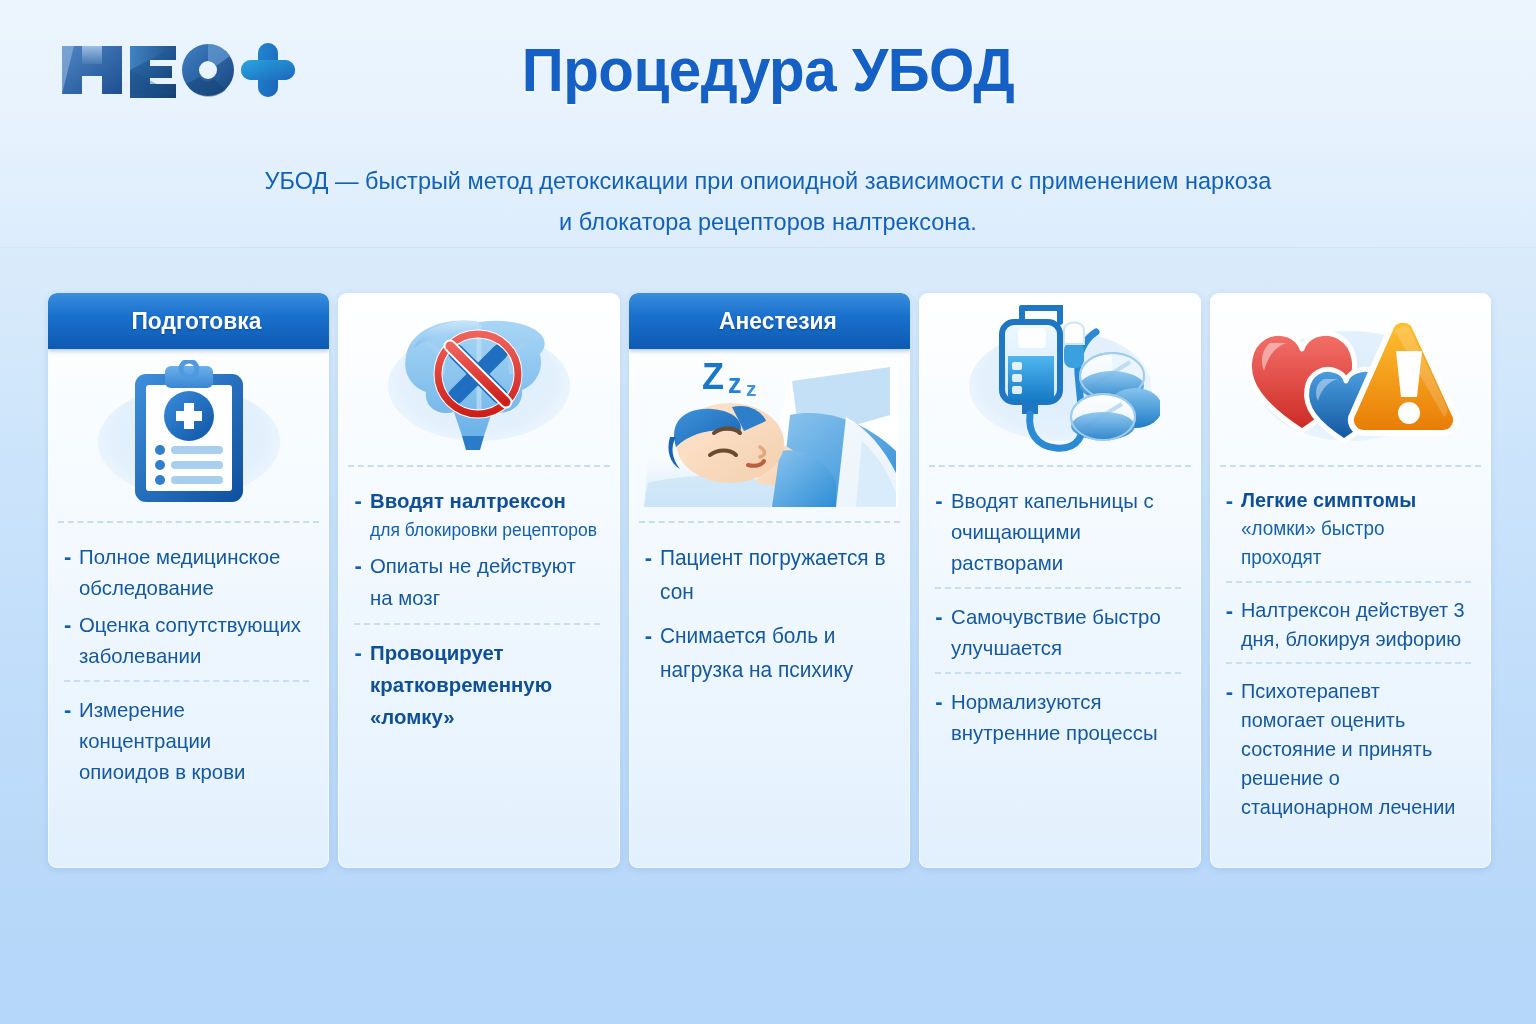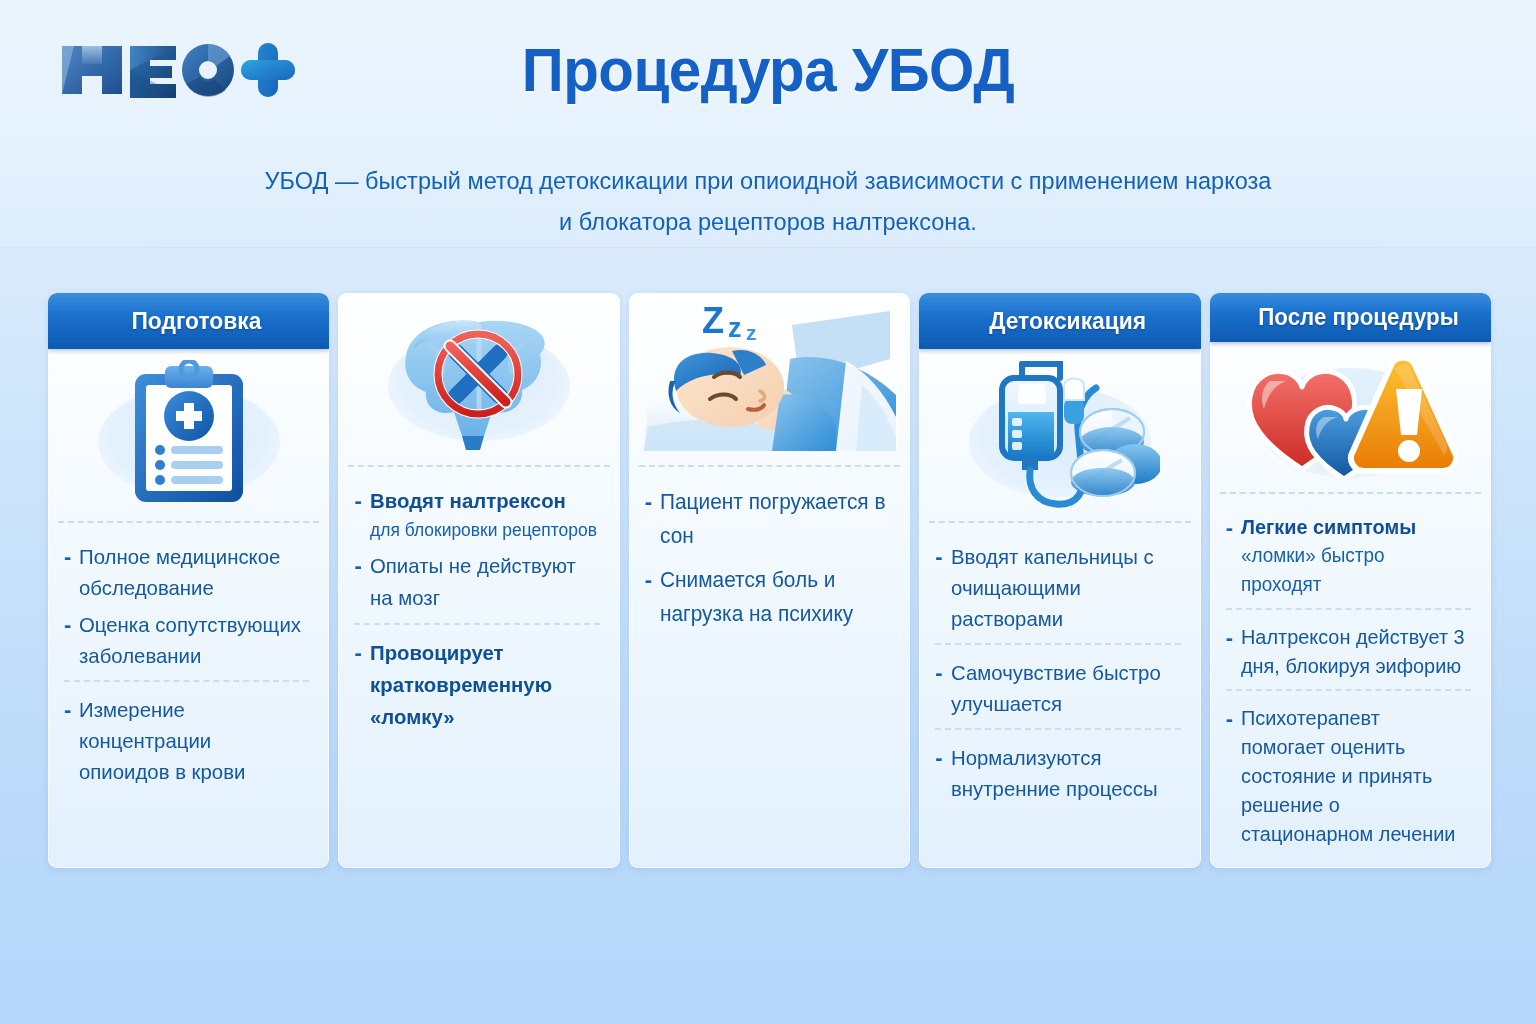--- a/index.html
+++ b/index.html
@@ -302,20 +302,23 @@
       <div class="bullet">
         <span class="dash">-</span>
         <span class="btxt">
           <b>Провоцирует кратковременную «ломку»</b>
         </span>
       </div>
     </div>
   </div>
 
   <div class="card c3">
+    <div class="card-header">
+      <span>Анестезия</span>
+    </div>
     <div class="icon-area">
       <svg width="260" height="160" viewBox="0 0 260 160">
         <defs>
           <linearGradient id="blanketG" x1="0" y1="0" x2="1" y2="1">
             <stop offset="0" stop-color="#8cc4ee"></stop>
               <stop offset="1" stop-color="#2e8ed6"></stop>
           </linearGradient>
           <linearGradient id="pillowG" x1="0" y1="0" x2="0" y2="1">
             <stop offset="0" stop-color="#ffffff"></stop>
               <stop offset="1" stop-color="#d4e9fa"></stop>
@@ -366,23 +369,20 @@
         <span class="btxt">Пациент погружается в сон</span>
       </div>
       <div class="bullet" style="margin-top:10px;">
         <span class="dash">-</span>
         <span class="btxt">Снимается боль и нагрузка на психику</span>
       </div>
     </div>
   </div>
 
   <div class="card c4">
-    <div class="card-header">
-      <span>Детоксикация</span>
-    </div>
     <div class="icon-area">
       <div class="ellipse"></div>
       <svg width="200" height="150" viewBox="0 0 200 150">
         <defs>
           <linearGradient id="bagG" x1="0" y1="0" x2="0" y2="1">
             <stop offset="0" stop-color="#eef8ff"></stop>
               <stop offset="1" stop-color="#cfe8fb"></stop>
           </linearGradient>
           <linearGradient id="fluidG" x1="0" y1="0" x2="0" y2="1">
             <stop offset="0" stop-color="#4fb6ef"></stop>
@@ -440,23 +440,20 @@
       </div>
       <div class="inner-divider"></div>
       <div class="bullet">
         <span class="dash">-</span>
         <span class="btxt">Нормализуются внутренние процессы</span>
       </div>
     </div>
   </div>
 
   <div class="card c5">
-    <div class="card-header">
-      <span>После процедуры</span>
-    </div>
     <div class="icon-area">
       <div class="ellipse"></div>
       <svg width="220" height="140" viewBox="0 0 220 140">
         <defs>
           <linearGradient id="redHG" x1="0" y1="0" x2="0" y2="1">
             <stop offset="0" stop-color="#f4706a"></stop>
               <stop offset="1" stop-color="#cc2a24"></stop>
           </linearGradient>
           <linearGradient id="blueHG" x1="0" y1="0" x2="0" y2="1">
             <stop offset="0" stop-color="#4c9fe0"></stop>

